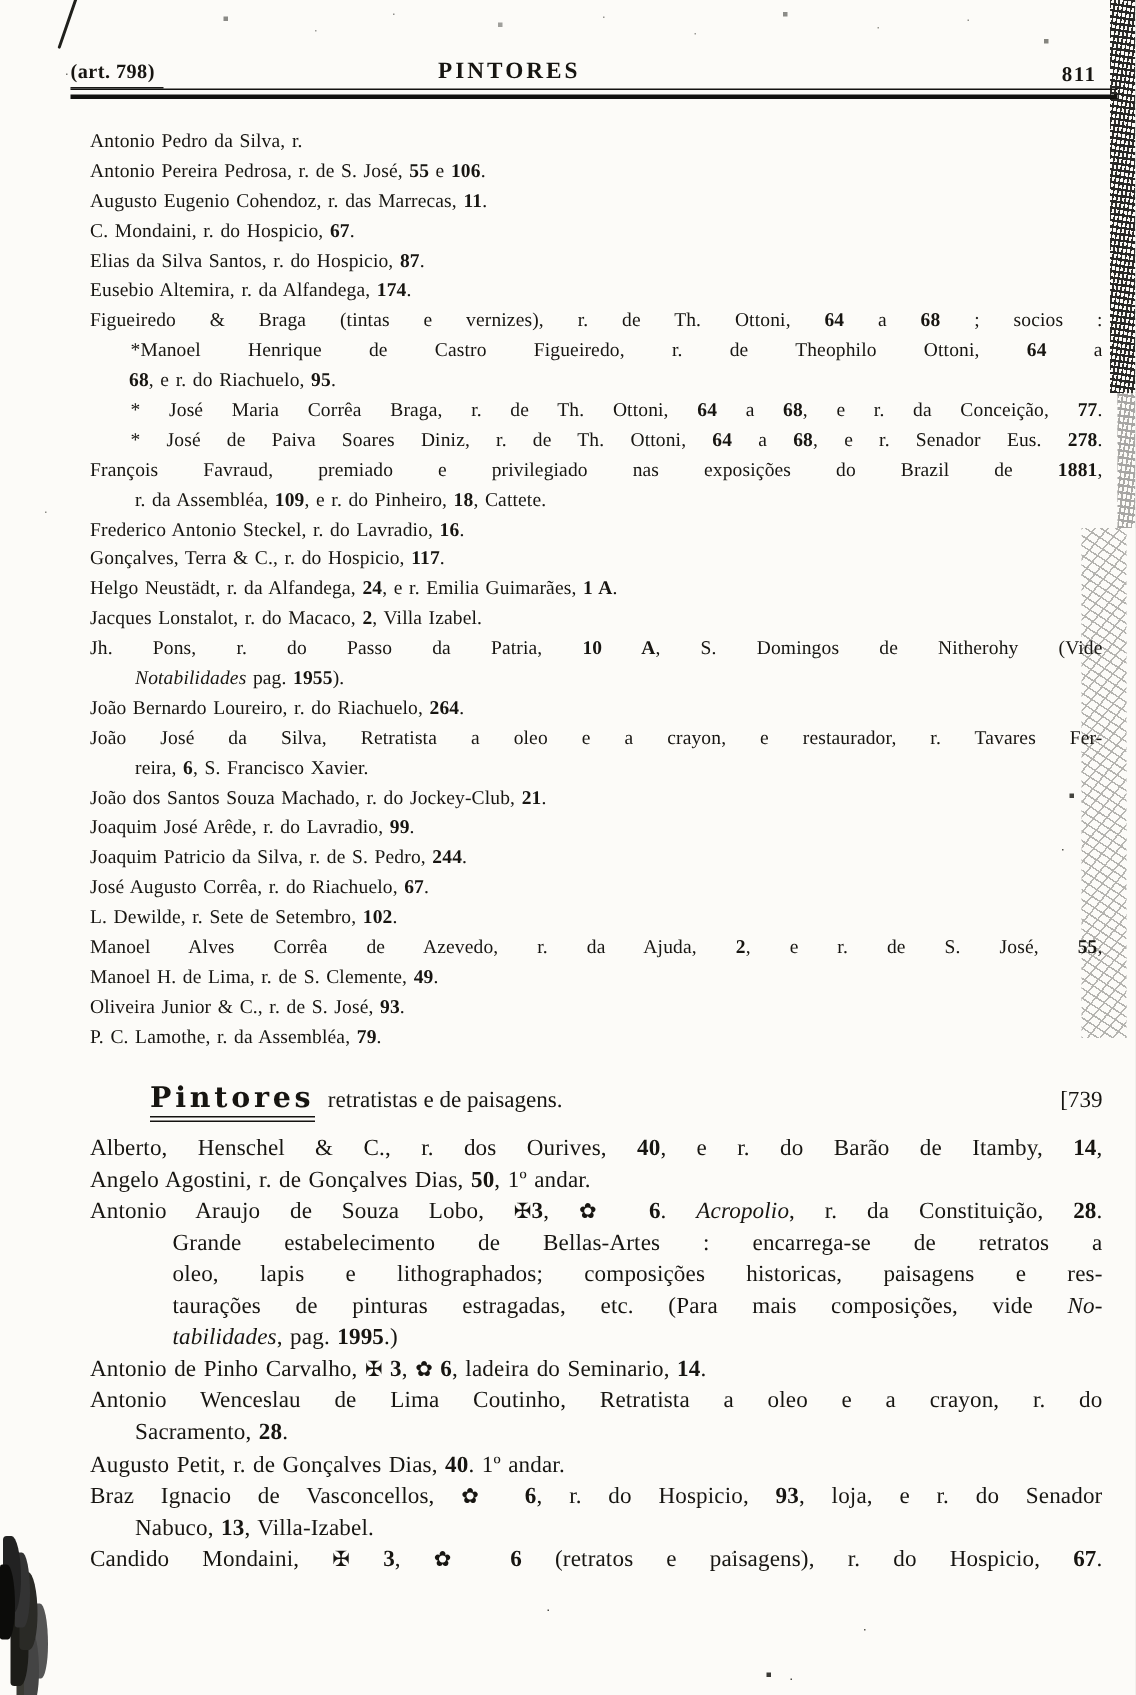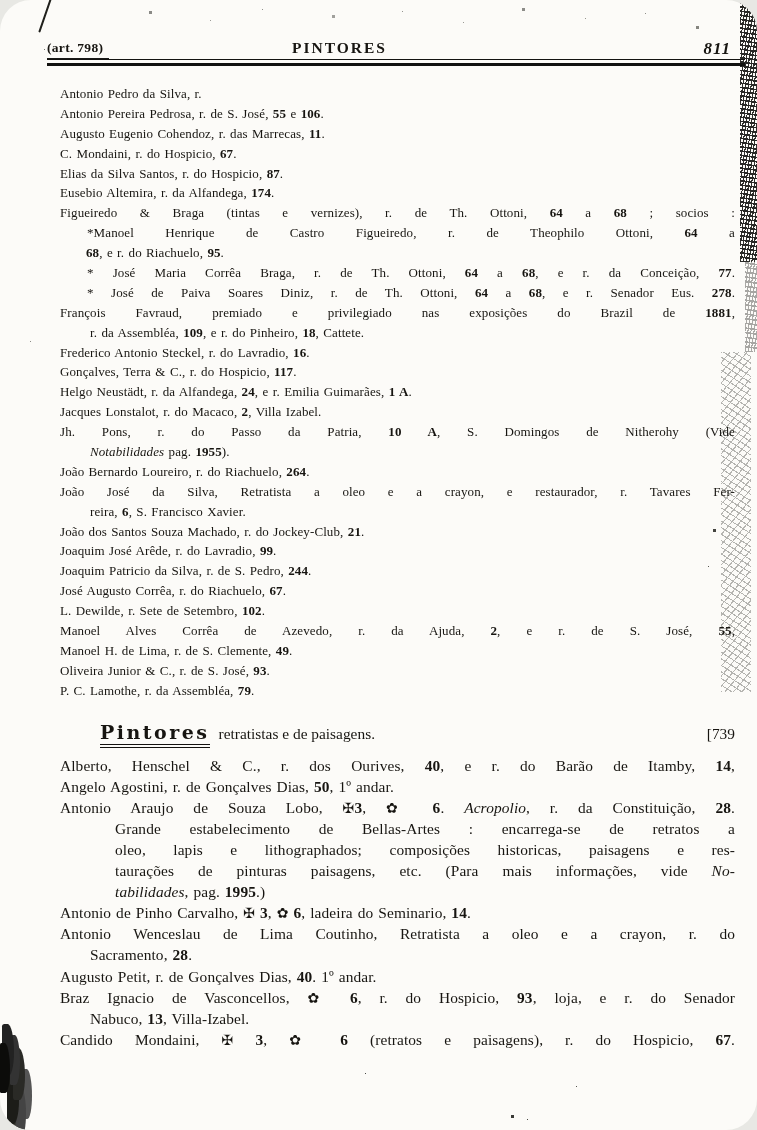--- a/index.html
+++ b/index.html
@@ -1,27 +1,26 @@
 <!DOCTYPE html>
 <html><head>
 <meta charset="utf-8">
 <style>
   html,body{margin:0;padding:0;background:#e8e8e4;}
   .page{
     position:relative;width:757px;height:1130px;overflow:hidden;
     background:#fcfbf8;color:#171511;
     font-family:"Liberation Serif","DejaVu Serif",serif;
-    border-radius:31px;
   }
   
   .scan-header{position:relative;height:22px;margin:36px 14px 0 47px;}
   .art-ref{position:absolute;left:0;bottom:-1px;font-weight:bold;font-size:13.5px;
            border-bottom:1px solid #191917;padding:0 6px 2px 0;letter-spacing:.3px;}
   .running-title{position:absolute;left:245px;bottom:1px;font-weight:bold;font-size:15.5px;letter-spacing:2px;}
-  .page-number{position:absolute;right:12px;bottom:-1px;font-weight:bold;font-size:17px;letter-spacing:1px;font-style:italic;}
+  .page-number{position:absolute;right:12px;bottom:-1px;font-weight:bold;font-size:14px;letter-spacing:1px;}
   .header-rule{height:3px;margin:1px 12px 0 47px;border-top:1px solid #131311;border-bottom:3px solid #121210;}
   
   .content{padding:20px 22px 0 60px;}
   .line{white-space:nowrap;height:19.9px;font-size:13px;letter-spacing:.1px;word-spacing:1px;overflow:hidden;}
   .sec2 .line{height:21.1px;font-size:15.4px;}
   .just{text-align:justify;text-align-last:justify;}
   .ind1{margin-left:30px}.ind2{margin-left:27px}.ind3{margin-left:26px}.ind4{margin-left:55px}
   .bold{font-weight:bold}
   .ital{font-style:italic}
   .sym{font-family:"DejaVu Sans",sans-serif;font-size:14px;}
@@ -109,21 +108,21 @@
       <span class="heading-rest">retratistas e de paisagens.</span>
       <span class="heading-ref">[739</span>
     </div>
 
     <div class="sec2">
         <div class="line ind0 just"><span>Alberto, Henschel &amp; C., r. dos Ourives, </span><span class="bold">40</span><span>, e r. do Barão de Itamby, </span><span class="bold">14</span><span>,</span></div>
         <div class="line ind0"><span>Angelo Agostini, r. de Gonçalves Dias, </span><span class="bold">50</span><span>, 1º andar.</span></div>
         <div class="line ind0 just"><span>Antonio Araujo de Souza Lobo, </span><span class="sym">✠</span><span class="bold">3</span><span>, </span><span class="sym">✿</span><span> </span><span class="bold">6</span><span>. </span><span class="ital">Acropolio</span><span>, r. da Constituição, </span><span class="bold">28</span><span>.</span></div>
         <div class="line ind4 just"><span>Grande estabelecimento de Bellas-Artes :  encarrega-se de retratos a</span></div>
         <div class="line ind4 just"><span>oleo, lapis e lithographados; composições historicas, paisagens e res-</span></div>
-        <div class="line ind4 just"><span>taurações de pinturas paisagens, etc. (Para mais informações, vide </span><span class="ital">No-</span></div>
+        <div class="line ind4 just"><span>taurações de pinturas estragadas, etc. (Para mais composições, vide </span><span class="ital">No-</span></div>
         <div class="line ind4"><span class="ital">tabilidades</span><span>, pag. </span><span class="bold">1995</span><span>.)</span></div>
         <div class="line ind0"><span>Antonio de Pinho Carvalho, </span><span class="sym">✠</span><span> </span><span class="bold">3</span><span>, </span><span class="sym">✿</span><span> </span><span class="bold">6</span><span>, ladeira do Seminario, </span><span class="bold">14</span><span>.</span></div>
         <div class="line ind0 just"><span>Antonio Wenceslau de Lima Coutinho, Retratista a oleo e a crayon, r. do</span></div>
         <div class="line ind1"><span>Sacramento, </span><span class="bold">28</span><span>.</span></div>
         <div class="line ind0"><span>Augusto Petit, r. de Gonçalves Dias, </span><span class="bold">40</span><span>. 1º andar.</span></div>
         <div class="line ind0 just"><span>Braz Ignacio de Vasconcellos, </span><span class="sym">✿</span><span> </span><span class="bold">6</span><span>, r. do Hospicio, </span><span class="bold">93</span><span>, loja, e r. do Senador</span></div>
         <div class="line ind1"><span>Nabuco, </span><span class="bold">13</span><span>, Villa-Izabel.</span></div>
         <div class="line ind0 just"><span>Candido Mondaini, </span><span class="sym">✠</span><span> </span><span class="bold">3</span><span>, </span><span class="sym">✿</span><span> </span><span class="bold">6</span><span> (retratos e paisagens), r. do Hospicio, </span><span class="bold">67</span><span>.</span></div>
       </div>
   </div>

